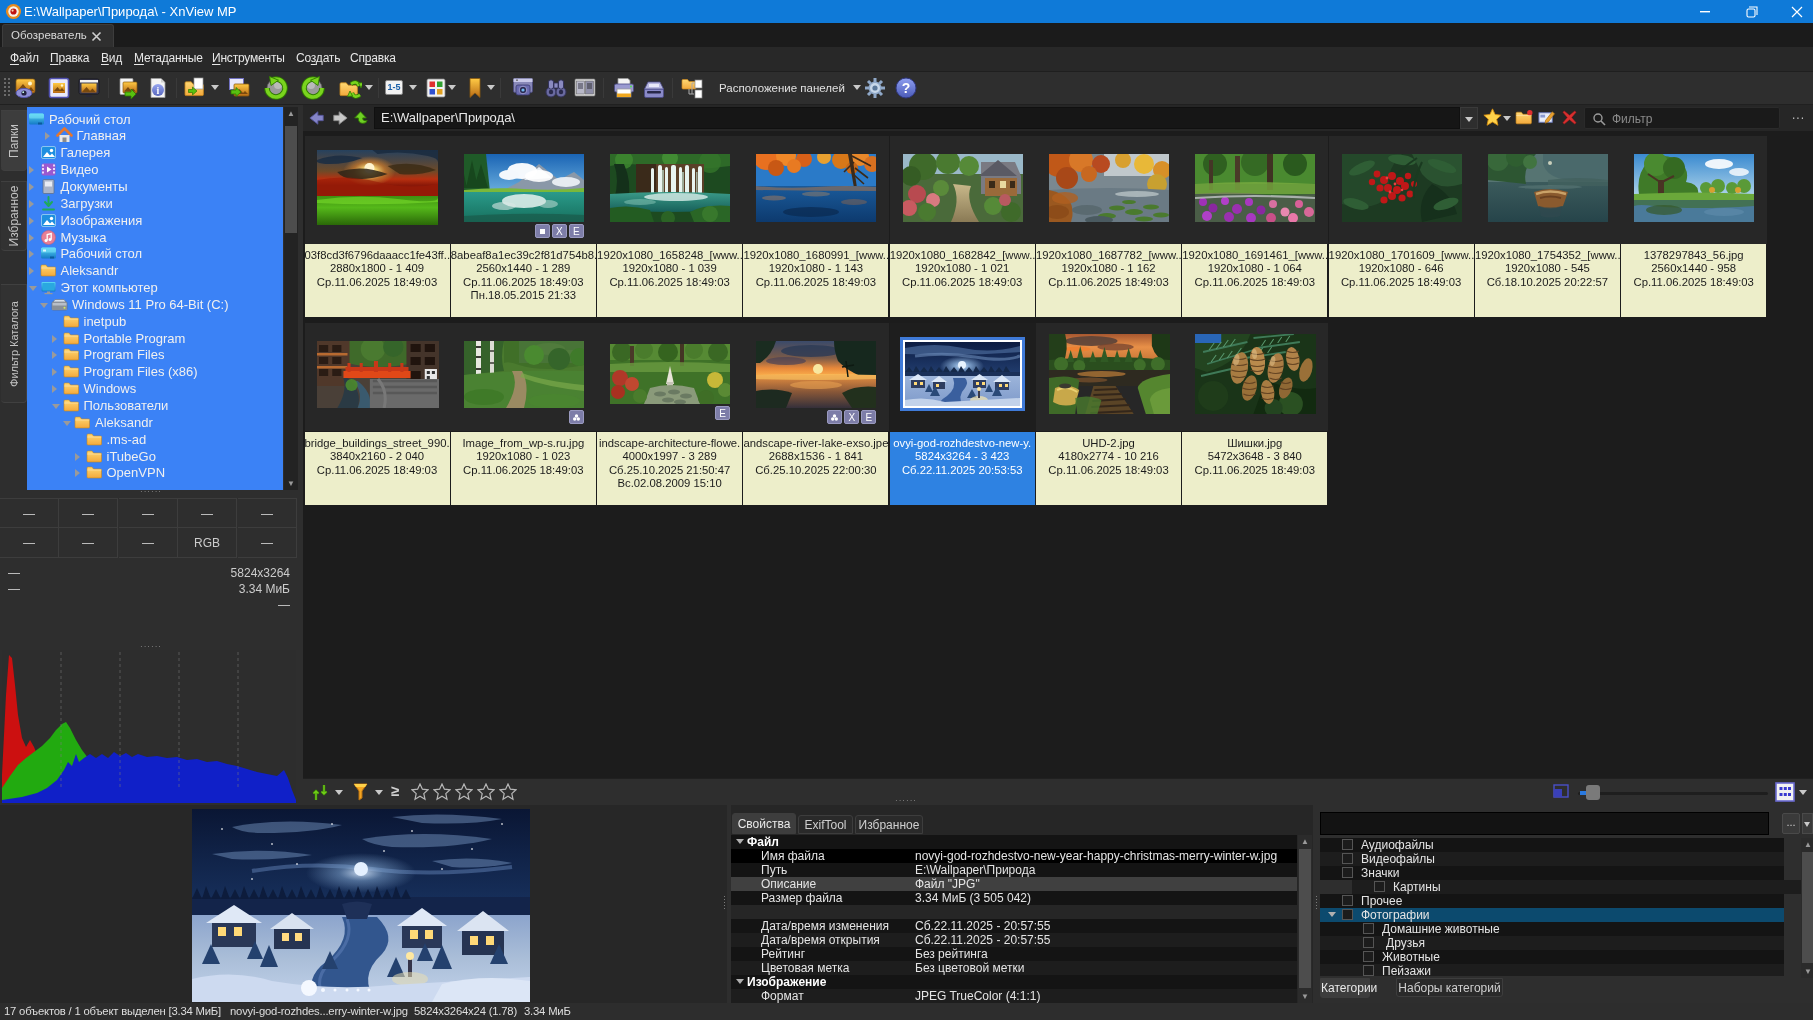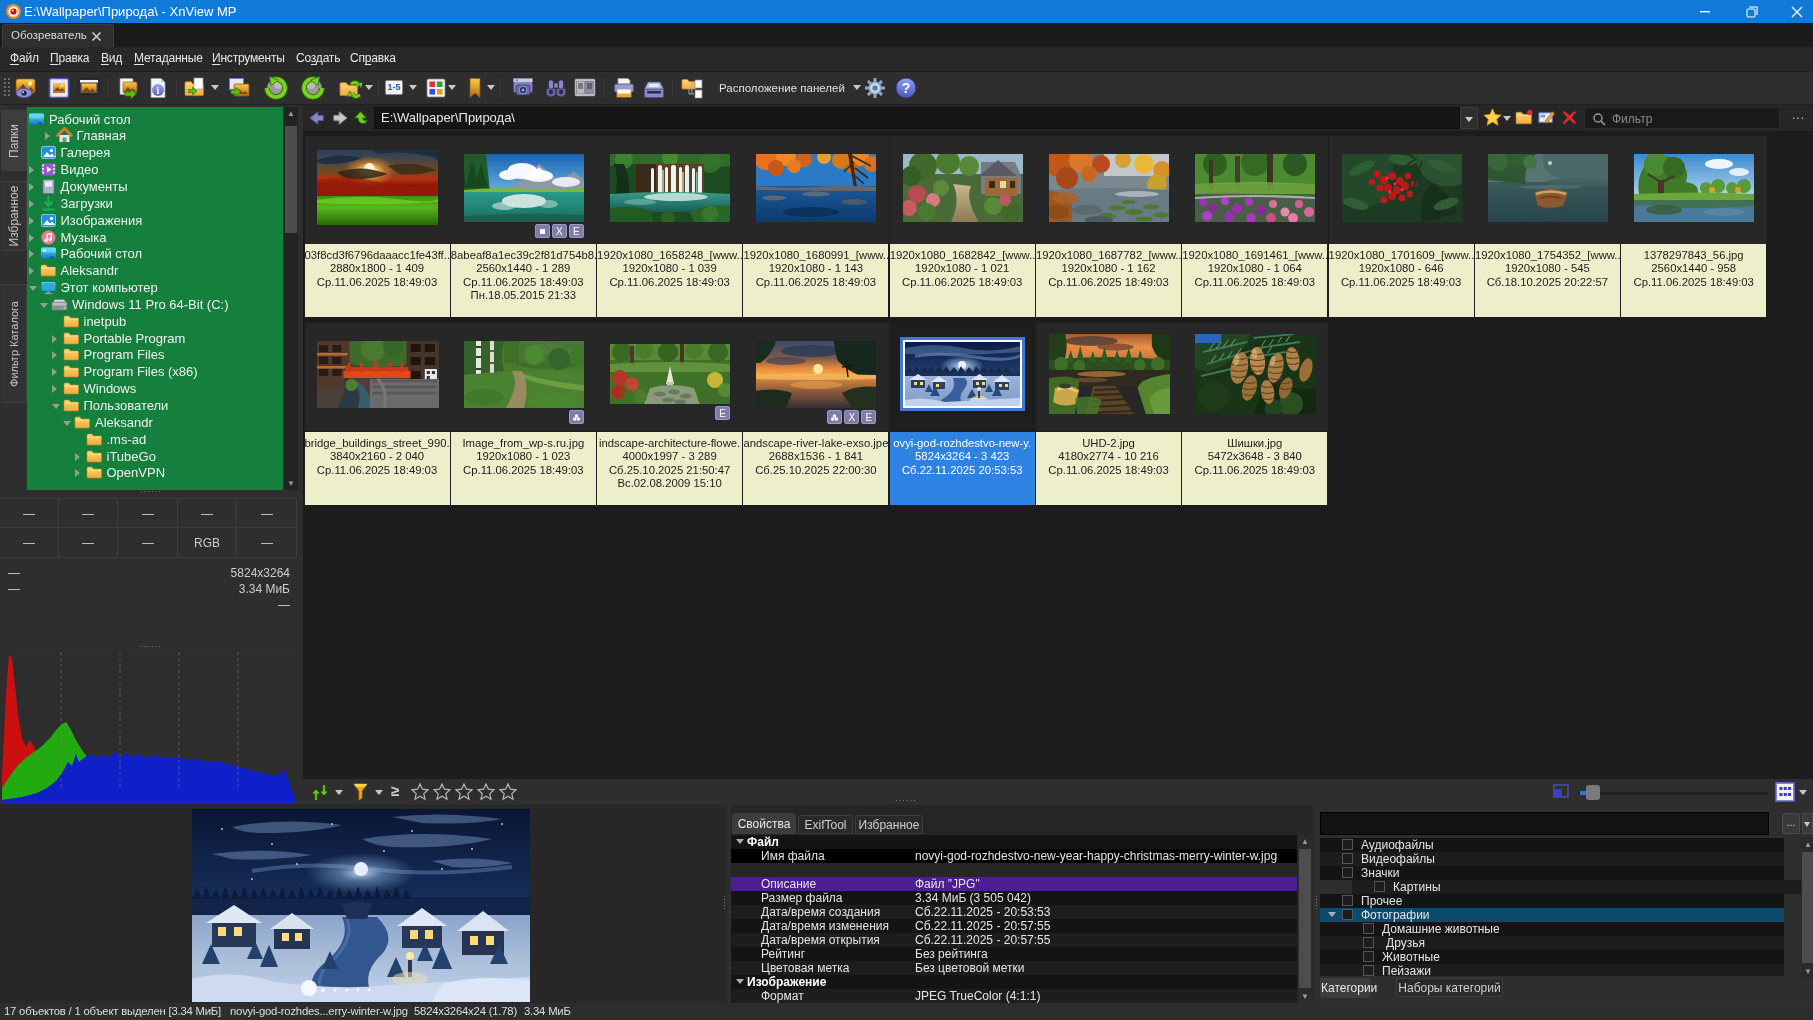--- a/index.html
+++ b/index.html
@@ -19,21 +19,21 @@
 #menubar u{text-decoration:underline;text-underline-offset:2px;}
 
 #toolbar{left:0;top:72px;width:1813px;height:33px;background:#2e2e2e;border-bottom:1px solid #202020;}
 .tico{position:absolute;top:4px;width:24px;height:24px;}
 .tsep{position:absolute;top:6px;width:1px;height:20px;background:#1f1f1f;border-right:1px solid #3a3a3a;}
 .tdd{position:absolute;top:13px;width:0;height:0;border-left:4px solid transparent;border-right:4px solid transparent;border-top:5px solid #c9c9c9;}
 
 #leftpanel{left:0;top:105px;width:300px;height:700px;background:#2e2e2e;}
 .vtab{position:absolute;left:1px;width:26px;background:#323232;border:1px solid #404040;border-left:none;border-radius:0 0 4px 4px;color:#c4c4c4;font-size:12px;}
 .vtab .rot{position:absolute;left:50%;top:50%;transform:translate(-50%,-50%) rotate(-90deg);white-space:nowrap;}
-#tree{left:27px;top:2px;width:256px;height:383px;background:#15803d;overflow:hidden;}
+#tree{left:27px;top:2px;width:256px;height:383px;background:#3b82f6;overflow:hidden;}
 .trow{position:absolute;height:17px;color:#f0f0f0;font-size:13px;white-space:nowrap;}
 .trow .lab{position:absolute;top:1px;}
 .texp{position:absolute;top:5px;width:0;height:0;}
 .texp.c{border-top:4px solid transparent;border-bottom:4px solid transparent;border-left:5px solid #9a9a9a;}
 .texp.o{border-left:4px solid transparent;border-right:4px solid transparent;border-top:5px solid #9a9a9a;margin-top:2px;}
 .tic{position:absolute;top:0;width:17px;height:17px;}
 #treescroll{left:284px;top:2px;width:14px;height:383px;background:#232323;}
 
 #infogrid{left:0;top:393px;width:298px;height:60px;}
 .igcell{position:absolute;width:59px;height:30px;border-right:1px solid #3d3d3d;border-bottom:1px solid #3d3d3d;color:#cccccc;font-size:12px;text-align:center;line-height:30px;}
@@ -1496,31 +1496,31 @@
       <div class="ptab" style="left:67px;top:10px;width:55px;height:19px;line-height:18px;border-radius:3px 3px 0 0">ExifTool</div>
       <div class="ptab" style="left:124px;top:10px;width:68px;height:19px;line-height:18px;border-radius:3px 3px 0 0">Избранное</div>
       <div class="prow grp" style="top:30px;background:#141414">
         <span class="abs" style="left:5px;top:4px;width:0;height:0;border-left:4px solid transparent;border-right:4px solid transparent;border-top:5px solid #b0b0b0"></span>
         <span class="k">Файл</span>
       </div>
       <div class="prow" style="top:44px;background:#000000">
         <span class="k">Имя файла</span>
         <span class="v">novyi-god-rozhdestvo-new-year-happy-christmas-merry-winter-w.jpg</span>
       </div>
-      <div class="prow" style="top:72px;background:#4c1d95">
+      <div class="prow" style="top:58px;background:#141414">
+        <span class="k">Путь</span>
+        <span class="v">E:\Wallpaper\Природа</span>
+      </div>
+      <div class="prow" style="top:72px;background:#404040">
         <span class="k">Описание</span>
         <span class="v">Файл "JPG"</span>
       </div>
       <div class="prow" style="top:86px;background:#141414">
         <span class="k">Размер файла</span>
         <span class="v">3.34 МиБ (3 505 042)</span>
-      </div>
-      <div class="prow" style="top:100px;background:#1d1d1d">
-        <span class="k">Дата/время создания</span>
-        <span class="v">Сб.22.11.2025 - 20:53:53</span>
       </div>
       <div class="prow" style="top:114px;background:#141414">
         <span class="k">Дата/время изменения</span>
         <span class="v">Сб.22.11.2025 - 20:57:55</span>
       </div>
       <div class="prow" style="top:128px;background:#1d1d1d">
         <span class="k">Дата/время открытия</span>
         <span class="v">Сб.22.11.2025 - 20:57:55</span>
       </div>
       <div class="prow" style="top:142px;background:#141414">

